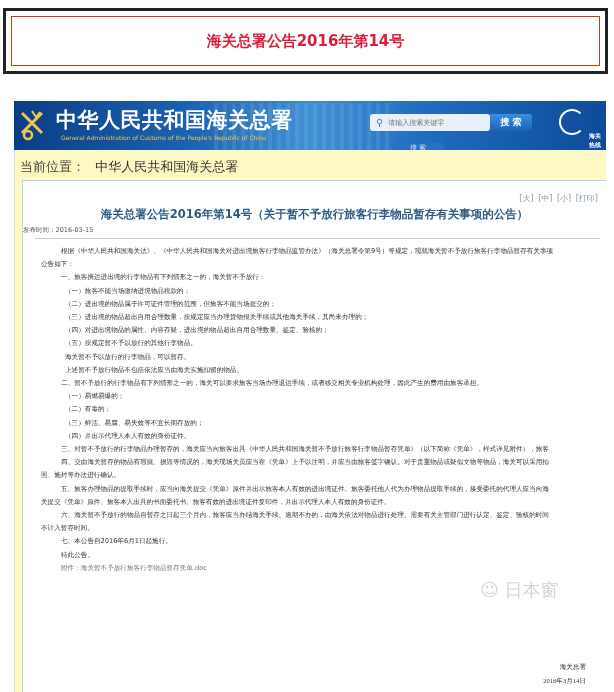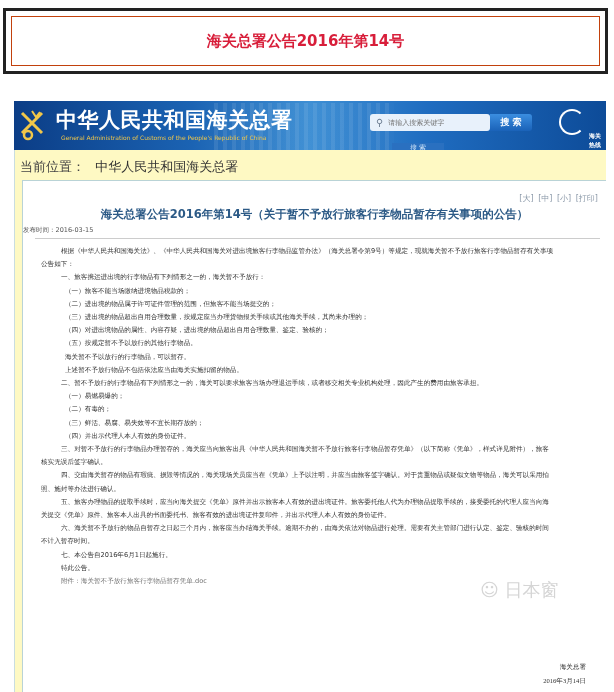--- a/index.html
+++ b/index.html
@@ -107,21 +107,20 @@
       <p class="in3">（四）对进出境物品的属性、内容存疑，进出境的物品超出自用合理数量、鉴定、验核的；</p>
       <p class="in3">（五）按规定暂不予以放行的其他行李物品。</p>
       <p class="in3">海关暂不予以放行的行李物品，可以暂存。</p>
       <p class="in3">上述暂不予放行物品不包括依法应当由海关实施扣留的物品。</p>
       <p class="in2">二、暂不予放行的行李物品有下列情形之一的，海关可以要求旅客当场办理退运手续，或者移交相关专业机构处理，因此产生的费用由旅客承担。</p>
       <p class="in3">（一）易燃易爆的；</p>
       <p class="in3">（二）有毒的；</p>
       <p class="in3">（三）鲜活、易腐、易失效等不宜长期存放的；</p>
       <p class="in3">（四）并出示代理人本人有效的身份证件。</p>
       <p class="in1">三、对暂不予放行的行李物品办理暂存的，海关应当向旅客出具《中华人民共和国海关暂不予放行旅客行李物品暂存凭单》（以下简称《凭单》，样式详见附件），旅客</p>
-      <p>核实无误后签字确认。</p>
       <p class="in1">四、交由海关暂存的物品有瑕疵、损毁等情况的，海关现场关员应当在《凭单》上予以注明，并应当由旅客签字确认。对于贵重物品或疑似文物等物品，海关可以采用拍</p>
       <p>照、施封等办法进行确认。</p>
       <p class="in1">五、旅客办理物品的提取手续时，应当向海关提交《凭单》原件并出示旅客本人有效的进出境证件。旅客委托他人代为办理物品提取手续的，接受委托的代理人应当向海</p>
       <p>关提交《凭单》原件、旅客本人出具的书面委托书、旅客有效的进出境证件复印件，并出示代理人本人有效的身份证件。</p>
       <p class="in1">六、海关暂不予放行的物品自暂存之日起三个月内，旅客应当办结海关手续。逾期不办的，由海关依法对物品进行处理。需要有关主管部门进行认定、鉴定、验核的时间</p>
       <p>不计入暂存时间。</p>
       <p class="in2">七、本公告自2016年6月1日起施行。</p>
       <p class="in2">特此公告。</p>
       <p class="in2 attach">附件：海关暂不予放行旅客行李物品暂存凭单.doc</p>
     </div>

